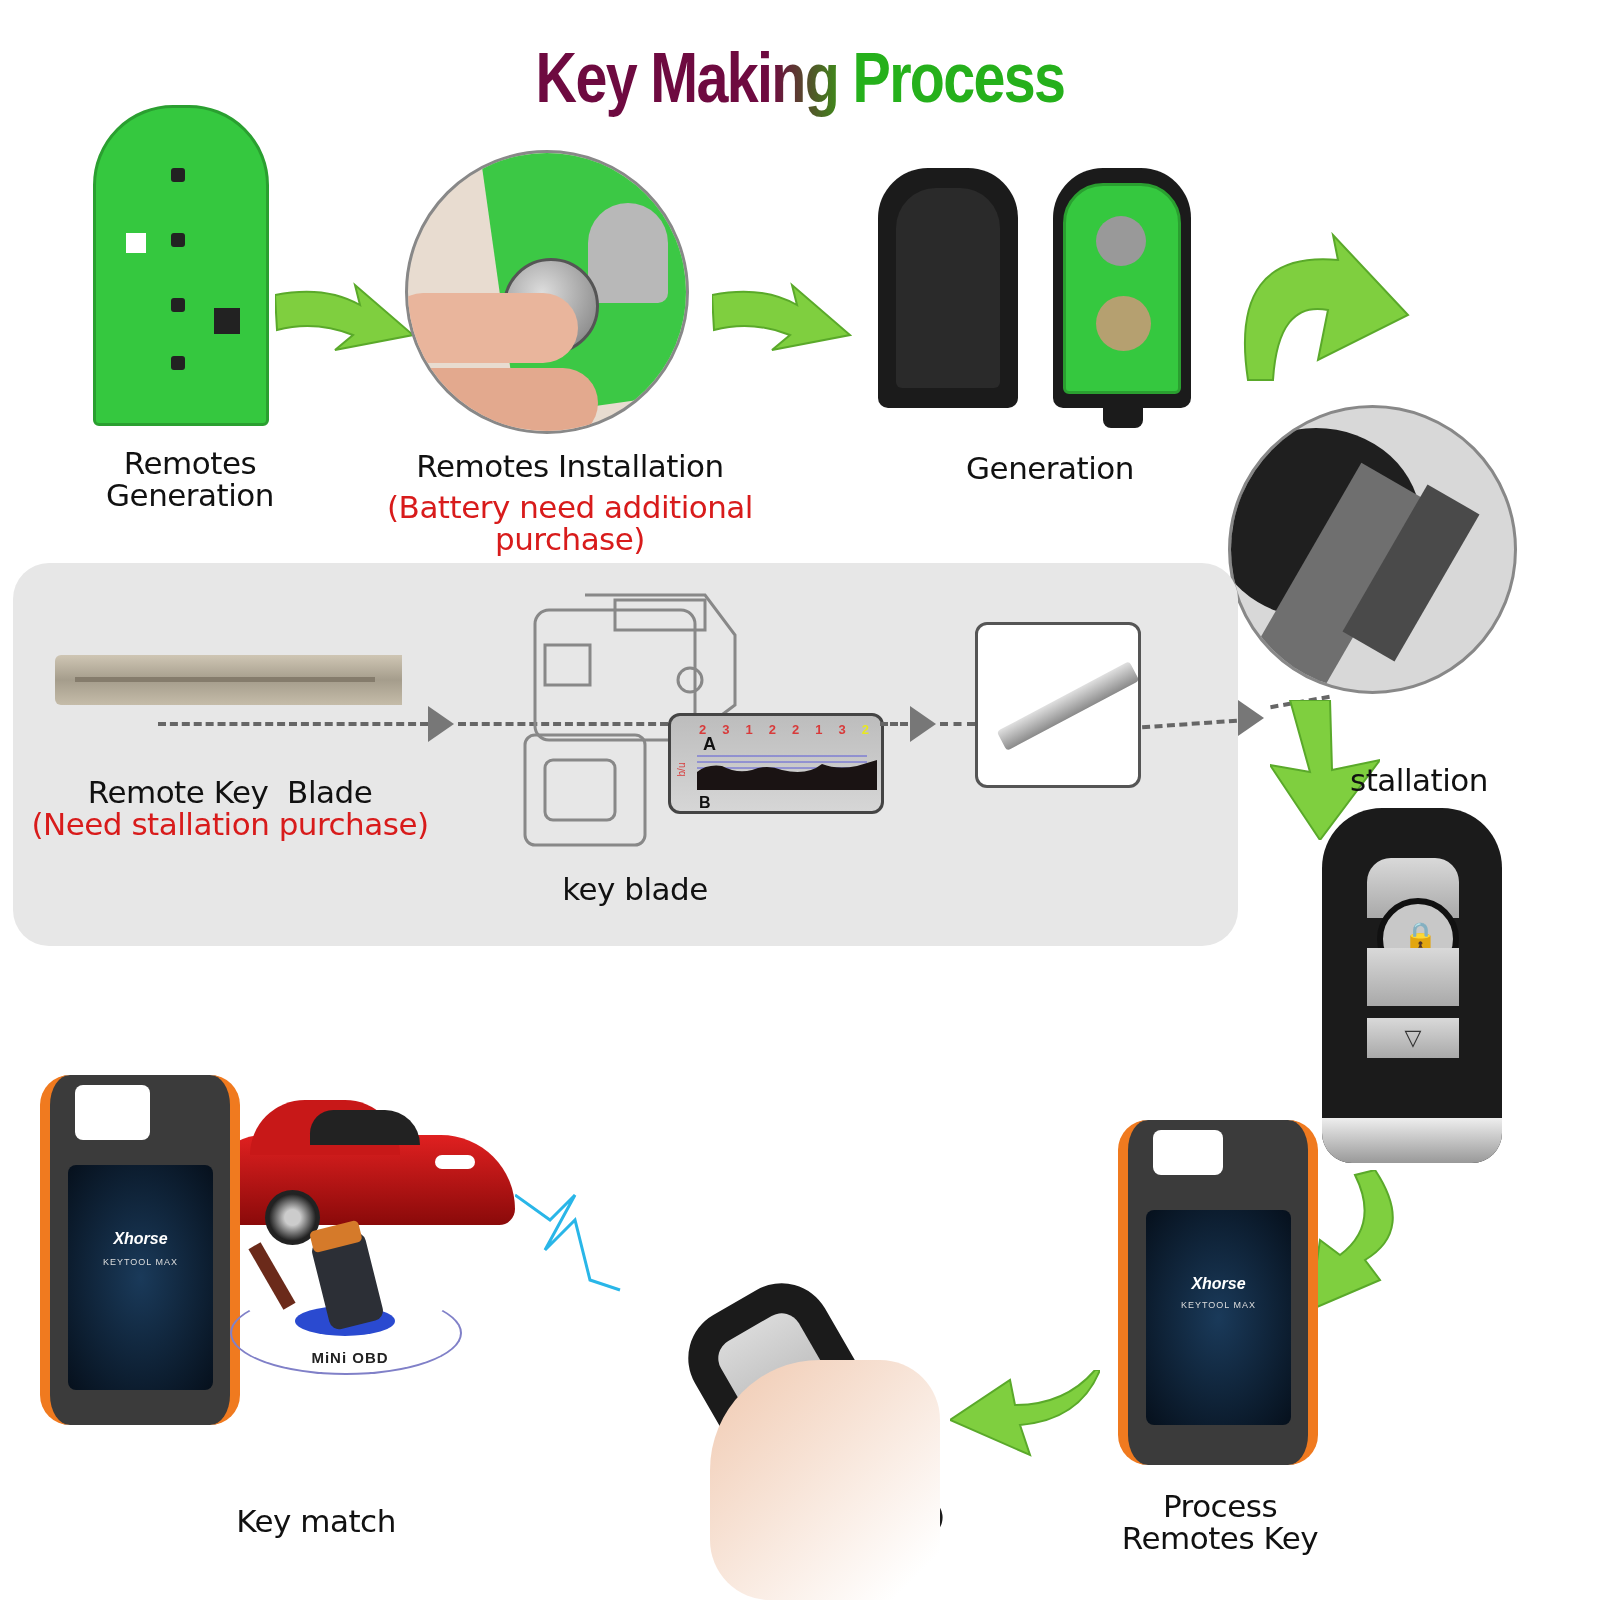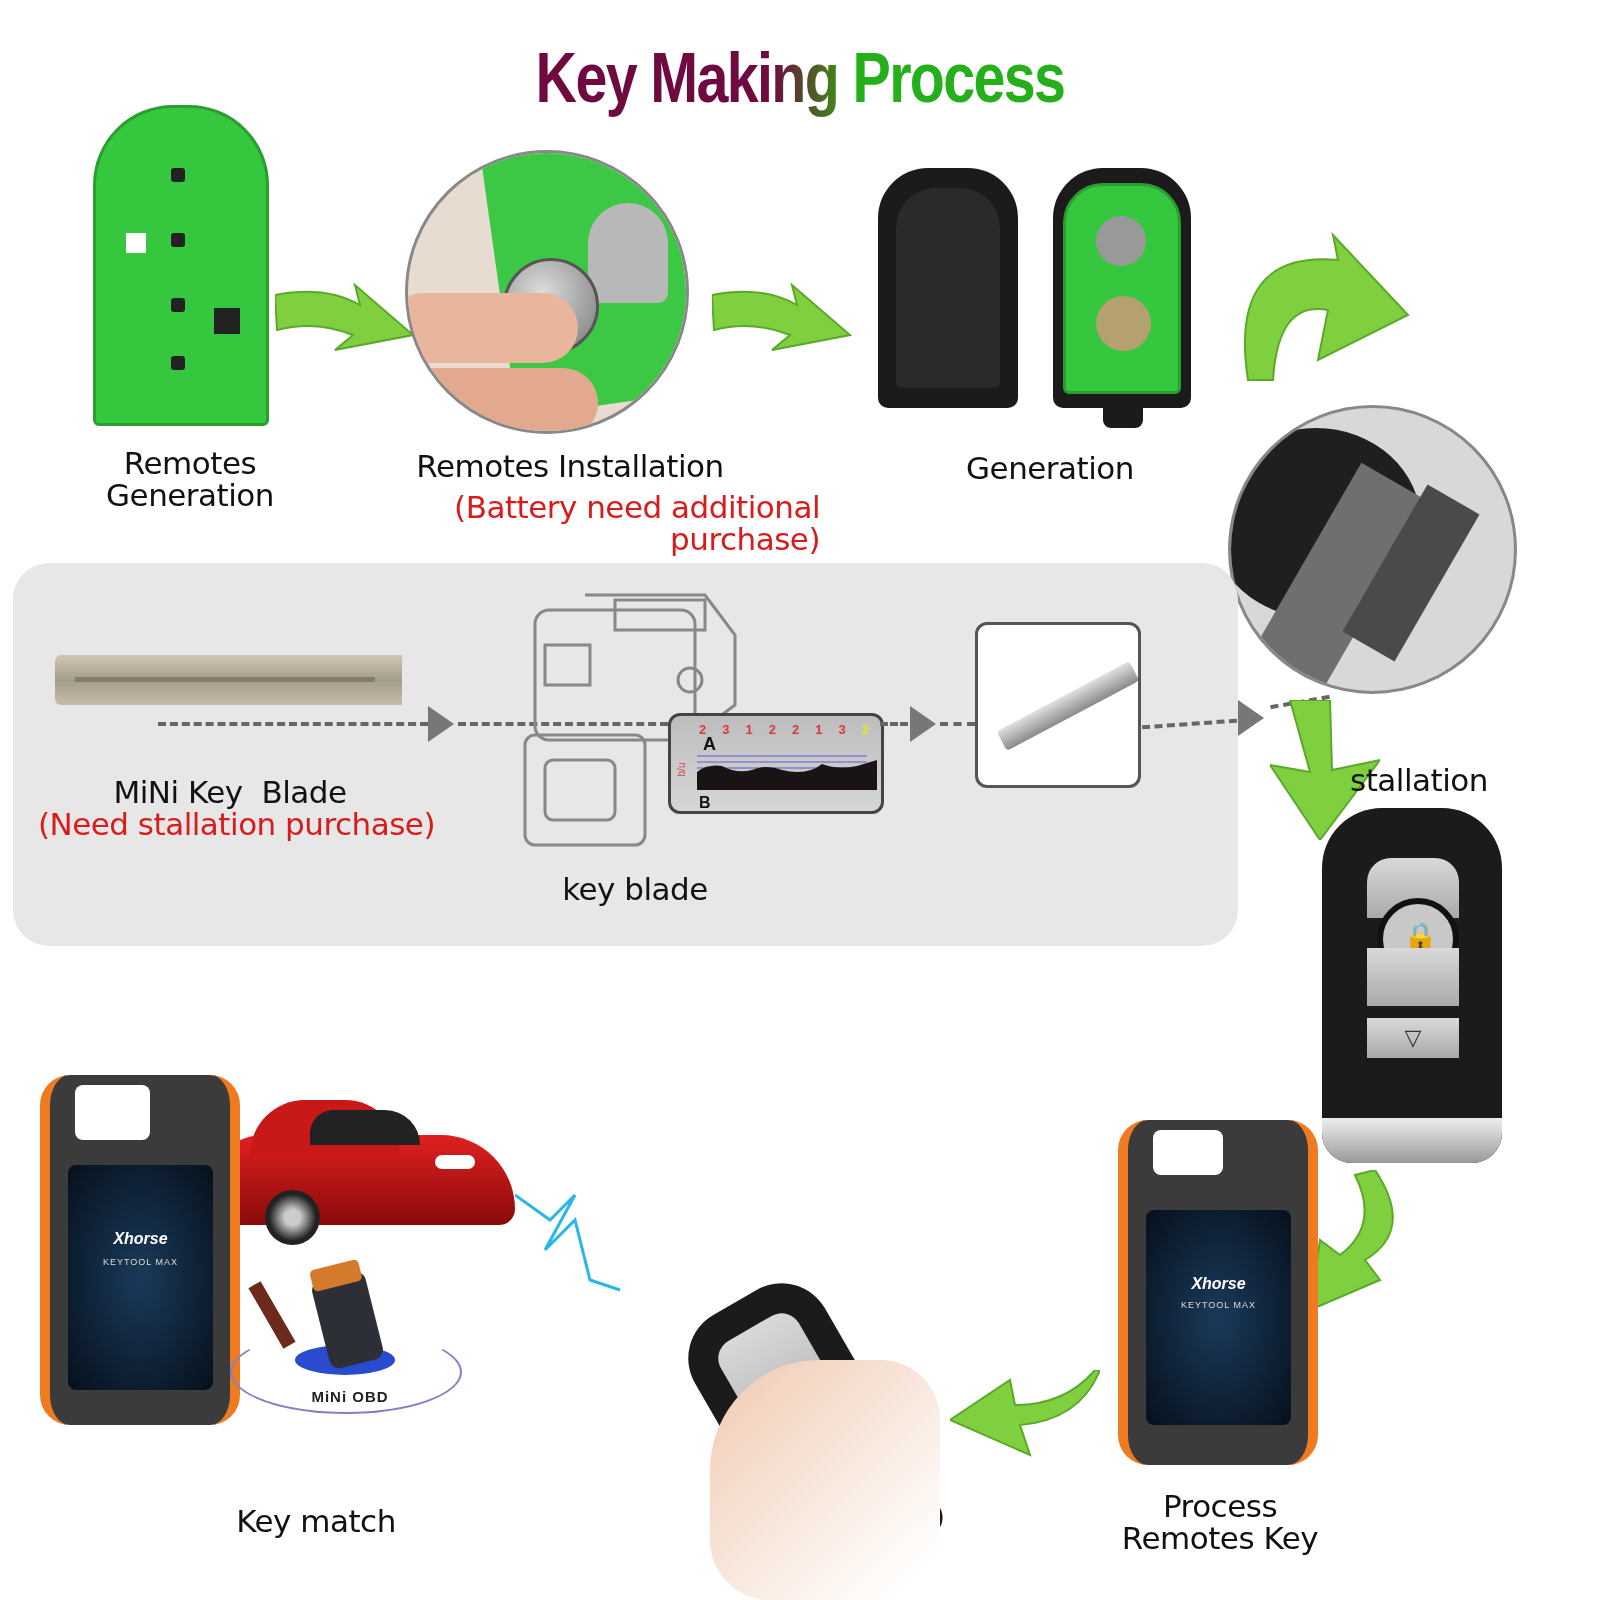--- a/index.html
+++ b/index.html
@@ -3,21 +3,21 @@
 <meta charset="utf-8">
 <style>
   html,body{margin:0;padding:0;background:#ffffff;}
   body{width:1600px;height:1600px;position:relative;overflow:hidden;font-family:"Liberation Sans","DejaVu Sans",sans-serif;color:#111;}
   .abs{position:absolute;}
   .title{left:0;width:1600px;top:38px;text-align:center;font-family:"Liberation Sans",sans-serif;font-weight:bold;font-size:70px;letter-spacing:-2px;transform:scaleX(0.82);transform-origin:center;}
   .title .t1{color:#6e0a40;}
   .title .t2{background:linear-gradient(90deg,#6e0a40,#3f8a1a);-webkit-background-clip:text;color:transparent;}
   .title .t3{color:#25b01b;}
   .lbl{font-size:31px;line-height:32px;text-align:center;color:#111;font-family:"DejaVu Sans",sans-serif;letter-spacing:-0.5px;}
-  .red{color:#d81b1b;text-align:right;}
+  .red{color:#d81b1b;}
   .panel{left:13px;top:563px;width:1225px;height:383px;background:#e7e7e7;border-radius:36px;}
   .pcb{background:#35c83f;border:3px solid #2a9f30;}
   .circle{border-radius:50%;border:3px solid #888;overflow:hidden;background:#e8dcd0;}
   .fob{background:#1b1b1b;border-radius:60px 60px 40px 40px;}
   .btn-silver{background:linear-gradient(#d9d9d9,#a9a9a9);}
   .dash{border-top:4px dashed #666;height:0;}
   .tri{width:0;height:0;border-top:18px solid transparent;border-bottom:18px solid transparent;border-left:26px solid #777;}
   .tool{background:#3b3b3b;border-radius:30px;border-left:10px solid #f07a1f;border-right:10px solid #f07a1f;}
   .screen{background:radial-gradient(ellipse at center,#1a3a5a,#06101c);border-radius:8px;}
 </style>
@@ -89,21 +89,21 @@
 <div class="abs panel"></div>
 
 <div class="abs" style="left:55px;top:655px;width:347px;height:50px;background:linear-gradient(#cfc6b4,#a59d8c 50%,#c5bca9);border-radius:6px 0 0 6px;">
   <div class="abs" style="left:20px;top:22px;width:300px;height:5px;background:#857c6c;"></div>
 </div>
 <div class="abs dash" style="left:158px;top:722px;width:270px;"></div>
 <div class="abs tri" style="left:428px;top:706px;"></div>
 <div class="abs dash" style="left:458px;top:722px;width:210px;"></div>
 
 <div class="abs lbl" style="left:25px;top:776px;width:410px;">
-  <div style="white-space:pre;">MiNi Key  Blade</div>
+  <div style="white-space:pre;">Remote Key  Blade</div>
   <div class="red">(Need stallation purchase)</div>
 </div>
 
 <svg class="abs" style="left:505px;top:585px" width="250" height="275" viewBox="0 0 250 275">
   <g fill="none" stroke="#888" stroke-width="3">
     <rect x="30" y="25" width="160" height="130" rx="14"></rect>
     <path d="M80 10 L200 10 L230 50 L230 120 L190 150"></path>
     <rect x="110" y="15" width="90" height="30"></rect>
     <rect x="40" y="60" width="45" height="40"></rect>
     <rect x="20" y="150" width="120" height="110" rx="10"></rect>
@@ -205,21 +205,21 @@
 </div>
 
 <div class="abs tool" style="left:40px;top:1075px;width:180px;height:350px;">
   <div class="abs" style="left:25px;top:10px;width:75px;height:55px;background:#fff;border-radius:8px;"></div>
   <div class="abs screen" style="left:18px;top:90px;width:145px;height:225px;">
     <div class="abs" style="left:0;top:65px;width:145px;text-align:center;color:#fff;font-style:italic;font-weight:bold;font-size:16px;">Xhorse</div>
     <div class="abs" style="left:0;top:92px;width:145px;text-align:center;color:#ddd;font-size:9px;letter-spacing:1px;">KEYTOOL MAX</div>
   </div>
 </div>
 
-<div class="abs" style="left:230px;top:1250px;width:230px;height:170px;">
+<div class="abs" style="left:230px;top:1211px;width:230px;height:170px;">
   <div class="abs" style="left:0;top:80px;width:228px;height:80px;border-radius:50%;border:2px solid #8080c8;border-top-color:transparent;"></div>
   <div class="abs" style="left:65px;top:95px;width:100px;height:30px;border-radius:50%;background:#2a4ad0;"></div>
   <div class="abs" style="left:90px;top:25px;width:55px;height:90px;background:#2c2f36;border-radius:10px;transform:rotate(-14deg);">
     <div class="abs" style="left:2px;top:-12px;width:50px;height:22px;background:#d57a2a;border-radius:5px;"></div>
   </div>
   <div class="abs" style="left:35px;top:30px;width:14px;height:70px;background:#6b2a1a;transform:rotate(-30deg);"></div>
   <div class="abs" style="left:60px;top:138px;width:120px;text-align:center;font-size:15px;font-weight:bold;letter-spacing:1px;color:#222;">MiNi OBD</div>
 </div>
 
 <div class="abs lbl" style="left:216px;top:1505px;width:200px;">Key match</div>

